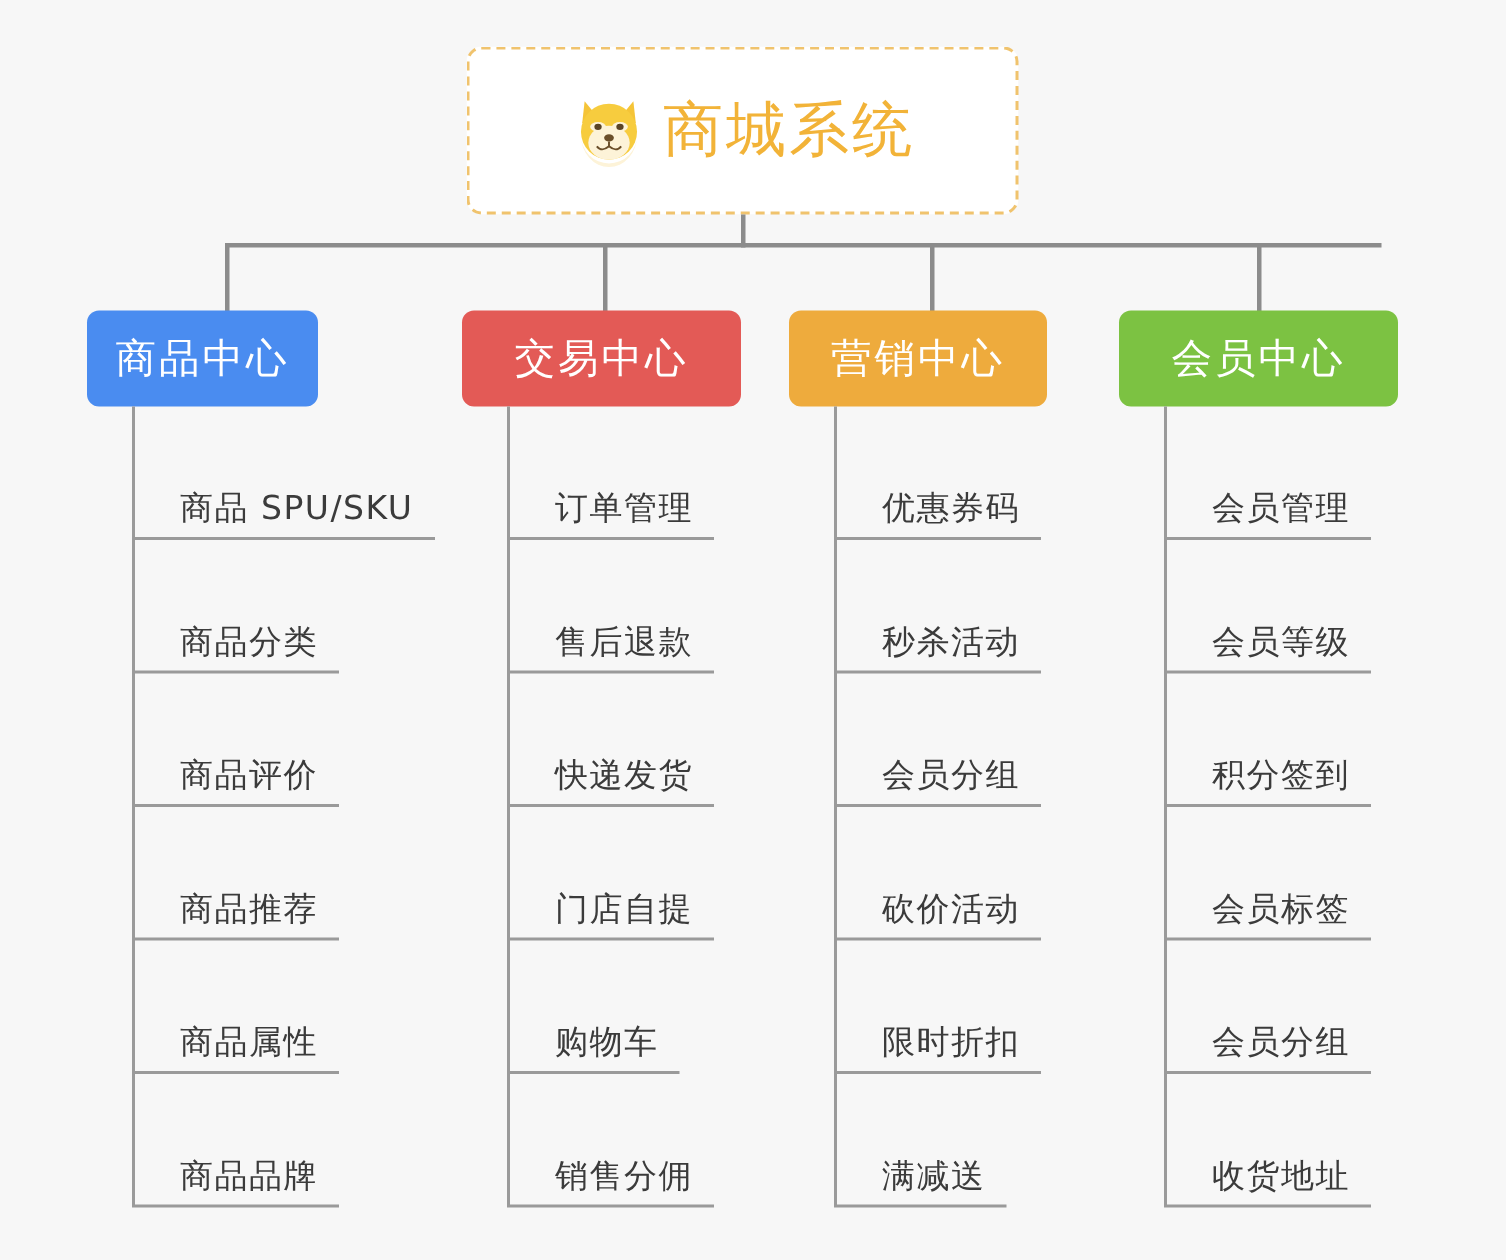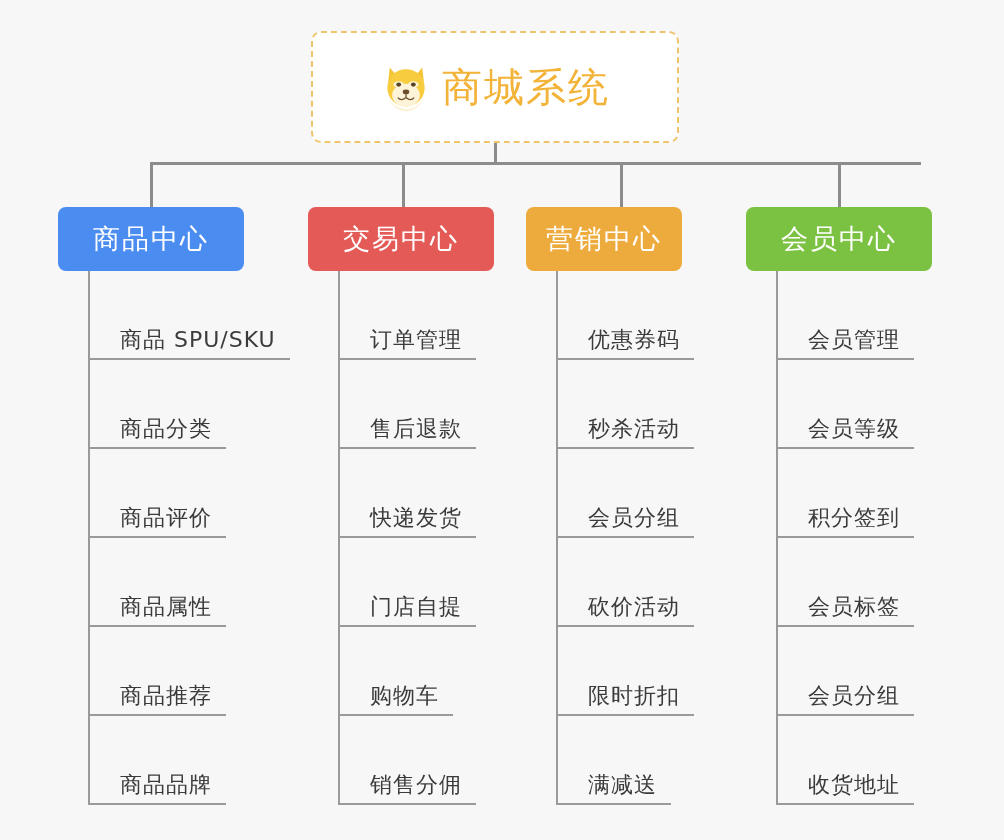--- a/index.html
+++ b/index.html
@@ -101,23 +101,23 @@
     border-radius: 8px;
     display: flex;
     align-items: center;
     justify-content: center;
     color: #ffffff;
     font-size: 27px;
     letter-spacing: 2px;
     white-space: nowrap;
     font-family: "DejaVu Sans", "Liberation Sans", sans-serif;
   }
-  .col-0 .cat-header { width: 186px; }
+  .col-0 .cat-header { width: 154px; }
   .col-1 .cat-header { width: 186px; }
-  .col-2 .cat-header { width: 156px; }
+  .col-2 .cat-header { width: 172px; }
   .col-3 .cat-header { width: 186px; }
 
   
   .items {
     position: relative;
     margin-left: 30px;
     padding-left: 0;
     border-left: 2px solid #9a9a9a;
     margin-top: 0;
   }
@@ -180,24 +180,24 @@
       <div class="item">
           <span class="item-inner"><span class="item-label">商品 SPU/SKU</span></span>
         </div>
       <div class="item">
           <span class="item-inner"><span class="item-label">商品分类</span></span>
         </div>
       <div class="item">
           <span class="item-inner"><span class="item-label">商品评价</span></span>
         </div>
       <div class="item">
+          <span class="item-inner"><span class="item-label">商品推荐</span></span>
+        </div>
+      <div class="item">
           <span class="item-inner"><span class="item-label">商品属性</span></span>
-        </div>
-      <div class="item">
-          <span class="item-inner"><span class="item-label">商品推荐</span></span>
         </div>
       <div class="item">
           <span class="item-inner"><span class="item-label">商品品牌</span></span>
         </div>
     </div>
   </div>
 
   <div class="column col-1">
     <div class="cat-header" style="background: rgb(227, 90, 86); text-align: right;">
       <span>交易中心</span>

